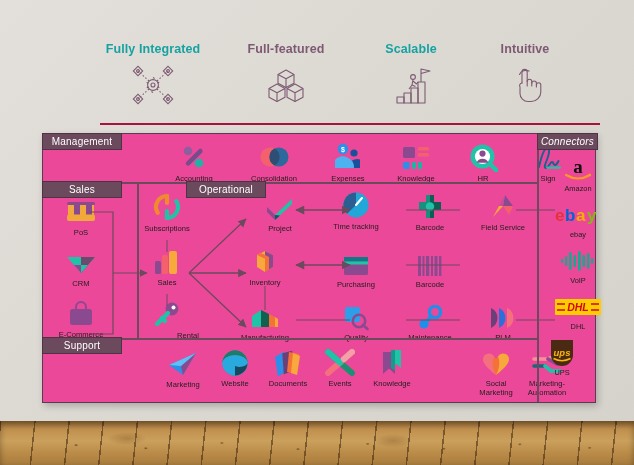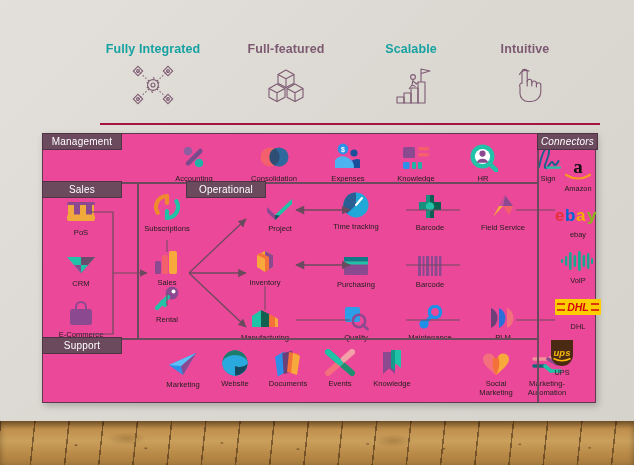--- a/index.html
+++ b/index.html
@@ -351,21 +351,21 @@
     <div class="ic">
       <svg width="30" height="28" viewBox="0 0 30 28">
         <rect x="3" y="13" width="6" height="13" rx="1.6" fill="#8b4a8f"></rect>
         <rect x="10" y="7" width="6" height="19" rx="1.6" fill="#f4606c"></rect>
         <rect x="17" y="3" width="8" height="23" rx="2" fill="#f7a93b"></rect>
       </svg>
     </div>
     <div class="lb">Sales</div>
   </div>
 
-  <div class="app" style="left:92px;top:147px;">
+  <div class="app" style="left:92px;top:163px;text-align:right;">
     <div class="ic">
       <svg width="30" height="28" viewBox="0 0 30 28">
         <circle cx="20" cy="8" r="6.4" fill="#8b4a8f"></circle>
         <circle cx="21.5" cy="6.5" r="2" fill="#fff"></circle>
         <path d="M16 12 L5 23" stroke="#21c3a8" stroke-width="4.3" stroke-linecap="round"></path>
         <path d="M10 17 L13 20" stroke="#21c3a8" stroke-width="4.3" stroke-linecap="round"></path>
       </svg>
     </div>
     <div class="lb">Rental</div>
   </div>

